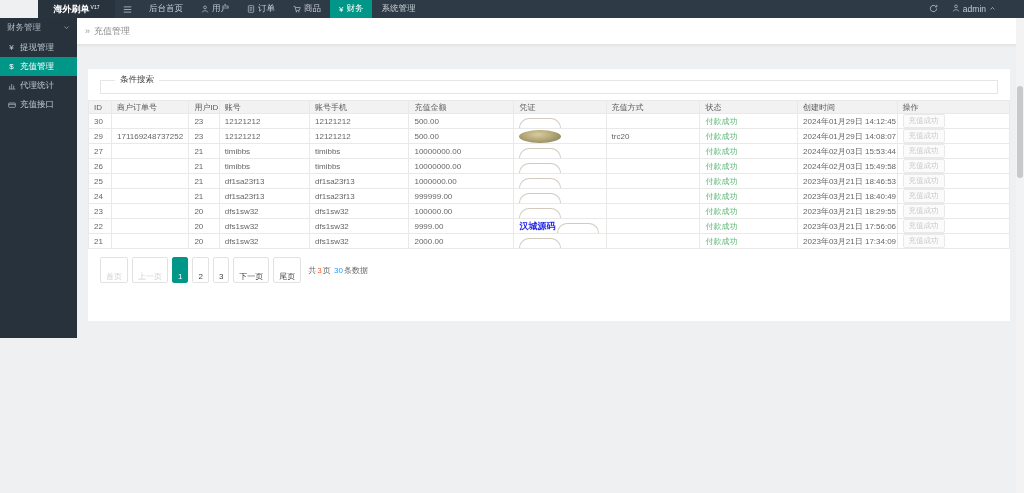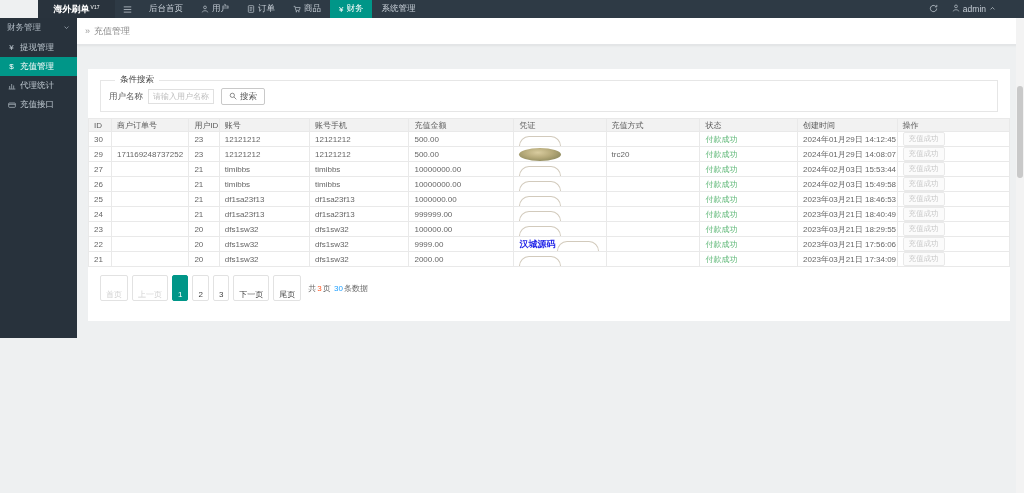--- a/index.html
+++ b/index.html
@@ -189,33 +189,20 @@
 
 <div class="crumb-bar">
   <span class="crumb-caret">»</span>
   <span>充值管理</span>
 </div>
 
 <main class="content">
   <div class="card">
     <fieldset class="search-box">
       <legend>条件搜索</legend>
-      <div class="search-row">
-        <label>用户名称</label>
-        <input type="text" placeholder="请输入用户名称" style="">
-        <button class="btn-search">
-          <span>
-            <svg width="8" height="8" viewBox="0 0 12 12">
-                <circle cx="5" cy="5" r="3.2" fill="none" stroke="currentColor"></circle>
-                <path d="M7.6 7.6L11 11" stroke="currentColor"></path>
-              </svg>
-          </span>
-          <span>搜索</span>
-        </button>
-      </div>
     </fieldset>
 
     <table class="grid">
       <colgroup>
         <col style="width:2.5%">
           <col style="width:8.4%">
           <col style="width:3.3%">
           <col style="width:9.8%">
         <col style="width:10.8%">
           <col style="width:11.4%">

